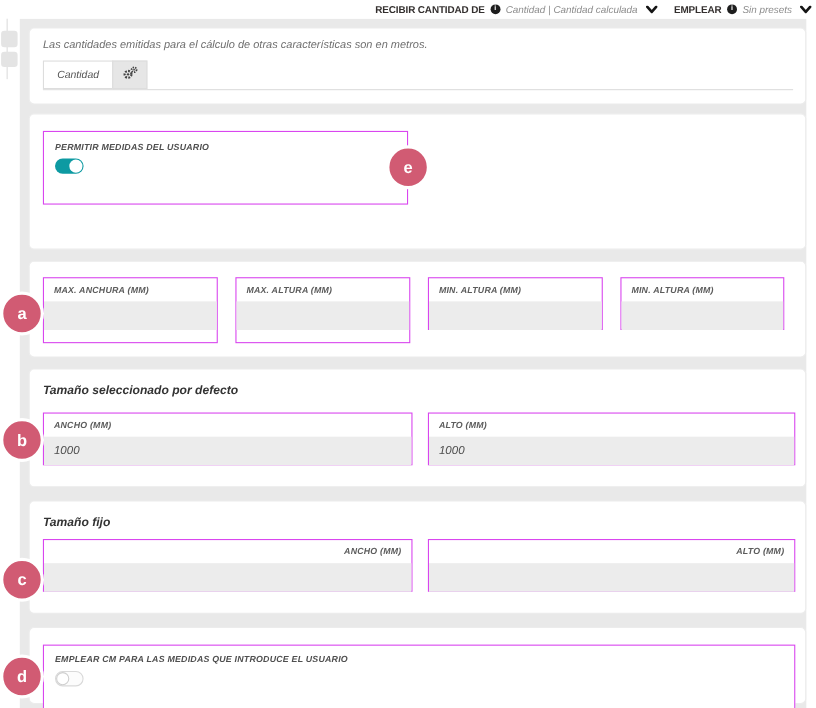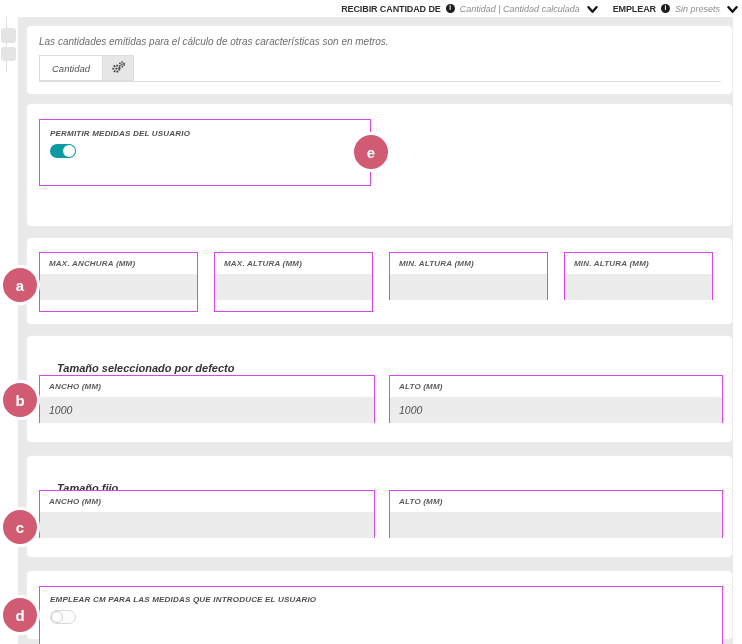--- a/index.html
+++ b/index.html
@@ -20,38 +20,38 @@
   .info-icon{display:inline-flex;align-items:center;justify-content:center;width:9px;height:9px;border-radius:50%;background:#1e1e1e;color:#fff;font-size:6.5px;font-weight:bold;line-height:1;}
   .tb-value{font-size:9px;color:#8d8d8d;white-space:nowrap;font-style:italic;}
   .chev{display:inline-block;margin-left:2px;}
 
   
   .card{position:absolute;left:26px;width:707px;background:#fff;border:1px solid #ececec;border-radius:5px;box-sizing:border-box;z-index:2;font-style:italic;}
   #card-intro{top:25px;height:70px;}
   #card-user{top:103px;height:124px;}
   #card-limits{top:237px;height:88px;}
   #card-default{top:335px;height:108px;}
-  #card-fixed{top:455px;height:103px;}
+  #card-fixed{top:455px;height:103px;text-align:right;}
   #card-cm{top:570px;height:70px;}
 
   .intro-msg{position:absolute;left:12px;top:10px;font-size:10px;color:#6e6e6e;white-space:nowrap;}
   .tabs{position:absolute;left:12px;right:11px;top:29px;height:26px;border-bottom:1px solid #ddd;display:flex;align-items:flex-end;}
   .tab{height:26px;box-sizing:border-box;border:1px solid #ddd;display:flex;align-items:center;justify-content:center;padding:0 12px;font-size:9.5px;color:#555;background:#fff;}
   .tab.active{background:#e6e6e6;margin-left:-1px;width:32px;padding:0;}
 
   
   .ibox{position:absolute;background:#fff;border:1px solid #d946ef;box-sizing:border-box;}
   .flabel{height:21px;box-sizing:border-box;padding:6px 9px 0;font-size:8px;font-weight:bold;color:#5c5c5c;letter-spacing:.2px;white-space:nowrap;overflow:hidden;}
   .finput{height:26px;box-sizing:border-box;padding:7px 9px 0;background:#ececec;font-size:10.5px;color:#4f4f4f;}
   .fdesc{padding:7px 10px 8px;font-size:9.3px;line-height:1.55;color:#9a9a9a;}
 
   .allow-label{padding:9px 10px 0;font-size:8px;font-weight:bold;color:#4f4f4f;letter-spacing:.2px;white-space:nowrap;}
   .allow-desc{margin:9px 10px 0;font-size:9px;color:#9a9a9a;white-space:nowrap;overflow:hidden;}
 
-  .section-title{position:absolute;left:12px;top:26px;font-size:11px;font-weight:bold;color:#333;margin-left:18px;}
+  .section-title{position:absolute;left:12px;top:13px;font-size:11px;font-weight:bold;color:#333;}
 
   
   .toggle{position:relative;display:inline-block;width:26px;height:14px;border-radius:8px;margin:6px 0 0 10px;box-sizing:border-box;cursor:pointer;}
   .toggle .knob{position:absolute;width:12px;height:12px;border-radius:50%;background:#fff;top:1px;box-sizing:border-box;}
   .toggle[data-state="on"]{background:#0d9aa2;}
   .toggle[data-state="on"] .knob{right:1px;}
   .toggle[data-state="off"]{background:#fcfcfc;border:1px solid #d9d9d9;}
   .toggle[data-state="off"] .knob{left:0;top:0;border:1px solid #cfcfcf;}
 
   

